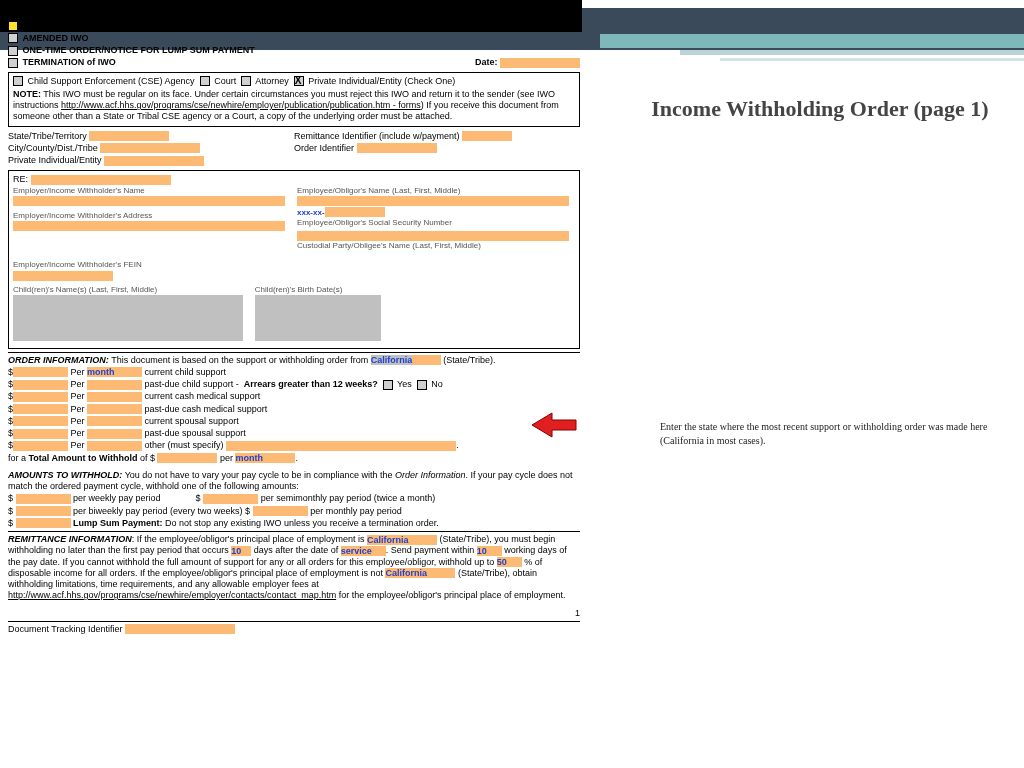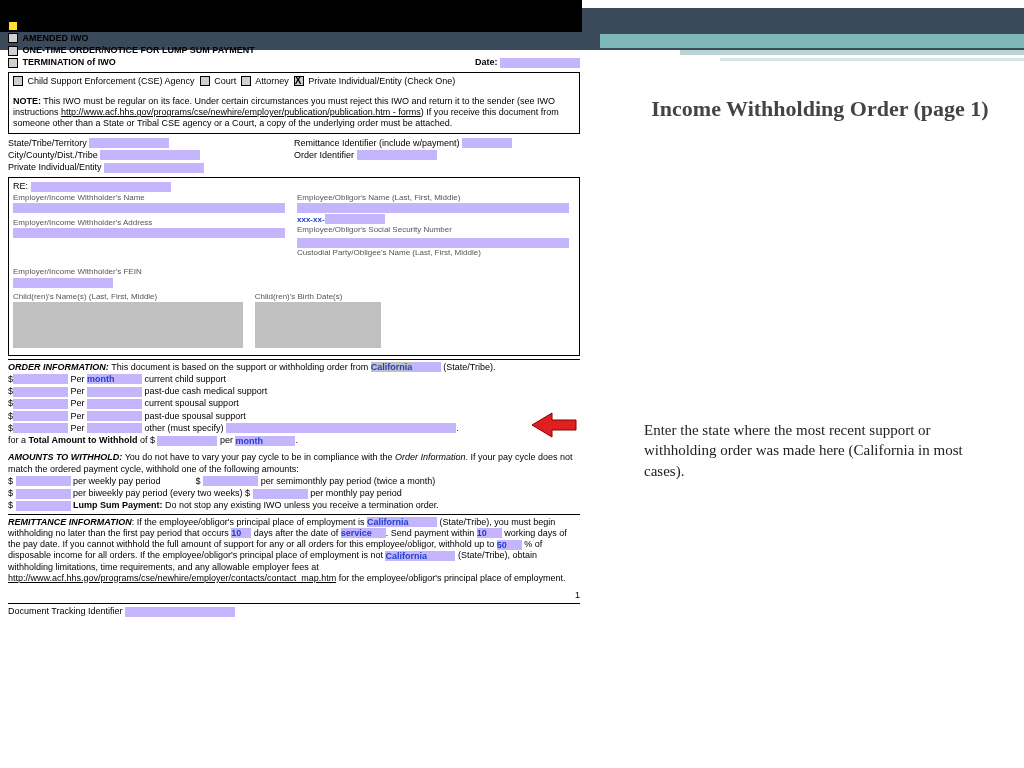--- a/index.html
+++ b/index.html
@@ -9,29 +9,29 @@
 .topstripe2 { position:absolute; top:50px; left:680px; width:344px; height:5px; background:#b8d4d4; }
 .topstripe3 { position:absolute; top:58px; left:720px; width:304px; height:3px; background:#d4e4e4; }
 .blk { position:absolute; top:0; left:0; width:582px; height:32px; background:#000; }
 .form { position:absolute; top:6px; left:8px; width:572px; font-size:9px; color:#000; line-height:1.25; }
 .fhdr { text-align:center; font-weight:bold; font-size:10px; margin-bottom:2px; }
 .flnum { position:absolute; top:2px; right:8px; font-size:9px; }
 .cbx { display:inline-block; width:10px; height:10px; border:1px solid #000; background:#d0d0d0; vertical-align:middle; margin-right:2px; position:relative; }
 .cbx.yl { background:#ffe030; }
 .cbx.x::after { content:"X"; position:absolute; top:-2px; left:0; font-weight:bold; font-size:10px; }
 .bold { font-weight:bold; }
-.gf { display:inline-block; background:#c4b5fd; height:10px; vertical-align:middle; }
+.gf { display:inline-block; background:#fdba74; height:10px; vertical-align:middle; }
 .boxed { border:1px solid #000; padding:3px 4px; margin:3px 0; }
 .row { margin:1px 0; }
 .col2 { display:flex; }
 .col2 > div { flex:1; }
 .lbl { font-size:8px; color:#555; }
 .glarge { background:#c0c0c0; display:inline-block; }
 .sidetitle { position:absolute; top:96px; left:640px; width:360px; text-align:center; font-family:Georgia,serif; font-size:22px; color:#444; font-weight:bold; }
-.sidetext { position:absolute; top:420px; left:644px; width:360px; font-family:Georgia,serif; font-size:15px; color:#222; line-height:1.35; }
+.sidetext { position:absolute; top:420px; left:660px; width:360px; font-family:Georgia,serif; font-size:10px; color:#222; line-height:1.35; }
 .arrow { position:absolute; top:410px; left:530px; }
 .link { text-decoration:underline; }
 .blu { color:#2040d0; font-weight:bold; }
 hr.thin { border:none; border-top:1px solid #000; margin:2px 0; }
 </style>
 </head>
 <body>
 
 <div class="topbar"></div>
 <div class="topstripe1"></div>
@@ -54,21 +54,21 @@
   <div class="row"><span class="cbx"></span> <span class="bold">ONE-TIME ORDER/NOTICE FOR LUMP SUM PAYMENT</span></div>
   <div class="row"><span class="cbx"></span> <span class="bold">TERMINATION of IWO</span>
     <span style="float:right"><span class="bold">Date:</span> <span class="gf" style="width:80px"></span></span>
   </div>
 
   <div class="boxed">
     <span class="cbx"></span> <span>Child Support Enforcement (CSE) Agency</span>
     &nbsp;<span class="cbx"></span> <span>Court</span>
     &nbsp;<span class="cbx"></span> <span>Attorney</span>
     &nbsp;<span class="cbx x"></span> <span>Private Individual/Entity  (Check One)</span>
-    <div style="margin-top:9px">
+    <div style="margin-top:2px">
       <span class="bold">NOTE:</span><span> This IWO must be regular on its face. Under certain circumstances you must reject this IWO and return it to the sender (see IWO instructions </span><span class="link">http://www.acf.hhs.gov/programs/cse/newhire/employer/publication/publication.htm - forms</span><span>) If you receive this document from someone other than a State or Tribal CSE agency or a Court, a copy of the underlying order must be attached.</span>
     </div>
   </div>
 
   <div class="col2">
     <div>
       <div class="row"><span>State/Tribe/Territory</span> <span class="gf" style="width:80px"></span></div>
       <div class="row"><span>City/County/Dist./Tribe</span> <span class="gf" style="width:100px"></span></div>
       <div class="row"><span>Private Individual/Entity</span> <span class="gf" style="width:100px"></span></div>
     </div>
@@ -109,20 +109,22 @@
         <div class="glarge" style="width:90%;height:46px"></div>
       </div>
       <div style="flex:1"></div>
     </div>
   </div>
 
   <hr class="thin">
   <div>
     <span class="bold" style="font-style:italic">ORDER INFORMATION:</span><span> This document is based on the support or withholding order from </span> <span class="gf" style="width:70px;text-align:left"><span class="blu" style="background:#c0c0c0">California</span></span> <span>(State/Tribe).</span>
     <div class="row">$<span class="gf" style="width:55px"></span> <span>Per</span> <span class="gf" style="width:55px"><span class="blu">month</span></span> <span>current child support</span></div>
+    <div class="row">$<span class="gf" style="width:55px"></span> <span>Per</span> <span class="gf" style="width:55px"></span> <span>past-due child support -</span> &nbsp;<span class="bold">Arrears greater than 12 weeks?</span> &nbsp;<span class="cbx"></span> <span>Yes</span> &nbsp;<span class="cbx"></span> <span>No</span></div>
+    <div class="row">$<span class="gf" style="width:55px"></span> <span>Per</span> <span class="gf" style="width:55px"></span> <span>current cash medical support</span></div>
     <div class="row">$<span class="gf" style="width:55px"></span> <span>Per</span> <span class="gf" style="width:55px"></span> <span>past-due cash medical support</span></div>
     <div class="row">$<span class="gf" style="width:55px"></span> <span>Per</span> <span class="gf" style="width:55px"></span> <span>current spousal support</span></div>
     <div class="row">$<span class="gf" style="width:55px"></span> <span>Per</span> <span class="gf" style="width:55px"></span> <span>past-due spousal support</span></div>
     <div class="row">$<span class="gf" style="width:55px"></span> <span>Per</span> <span class="gf" style="width:55px"></span> <span>other (must specify)</span> <span class="gf" style="width:230px"></span>.</div>
     <div class="row"><span>for a </span><span class="bold">Total Amount to Withhold</span><span> of $</span> <span class="gf" style="width:60px"></span> <span>per</span> <span class="gf" style="width:60px"><span class="blu">month</span></span>.</div>
   </div>
 
   <div style="margin-top:6px">
     <span class="bold" style="font-style:italic">AMOUNTS TO WITHHOLD:</span><span> You do not have to vary your pay cycle to be in compliance with the </span><span style="font-style:italic">Order Information</span><span>. If your pay cycle does not match the ordered payment cycle, withhold one of the following amounts:</span>
     <div class="row">$ <span class="gf" style="width:55px"></span> <span>per weekly pay period</span> &nbsp;&nbsp;&nbsp;&nbsp;&nbsp;&nbsp;&nbsp;&nbsp;&nbsp;&nbsp;&nbsp;&nbsp; $ <span class="gf" style="width:55px"></span> <span>per semimonthly pay period (twice a month)</span></div>

